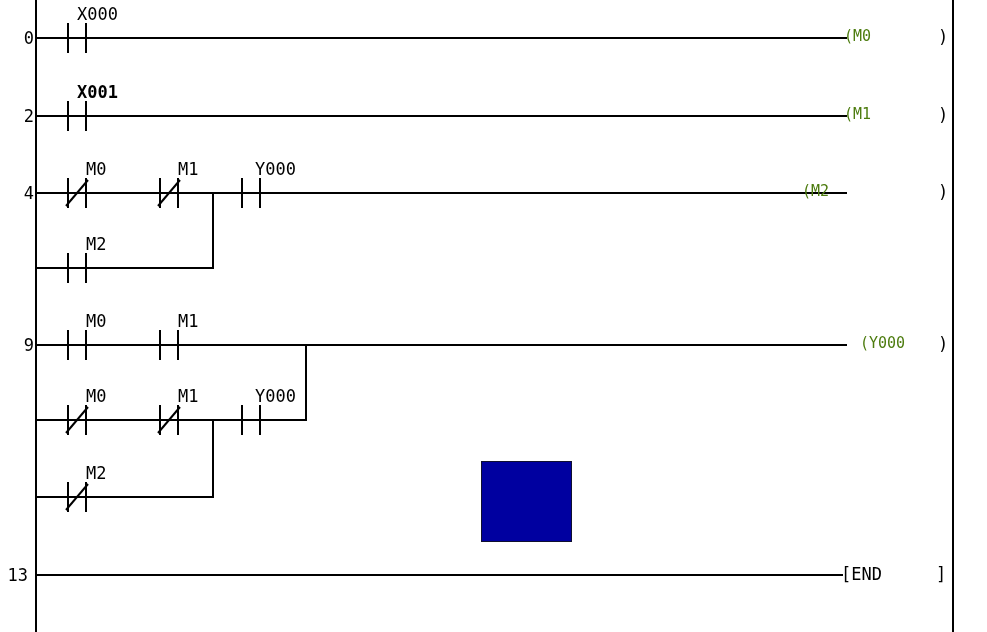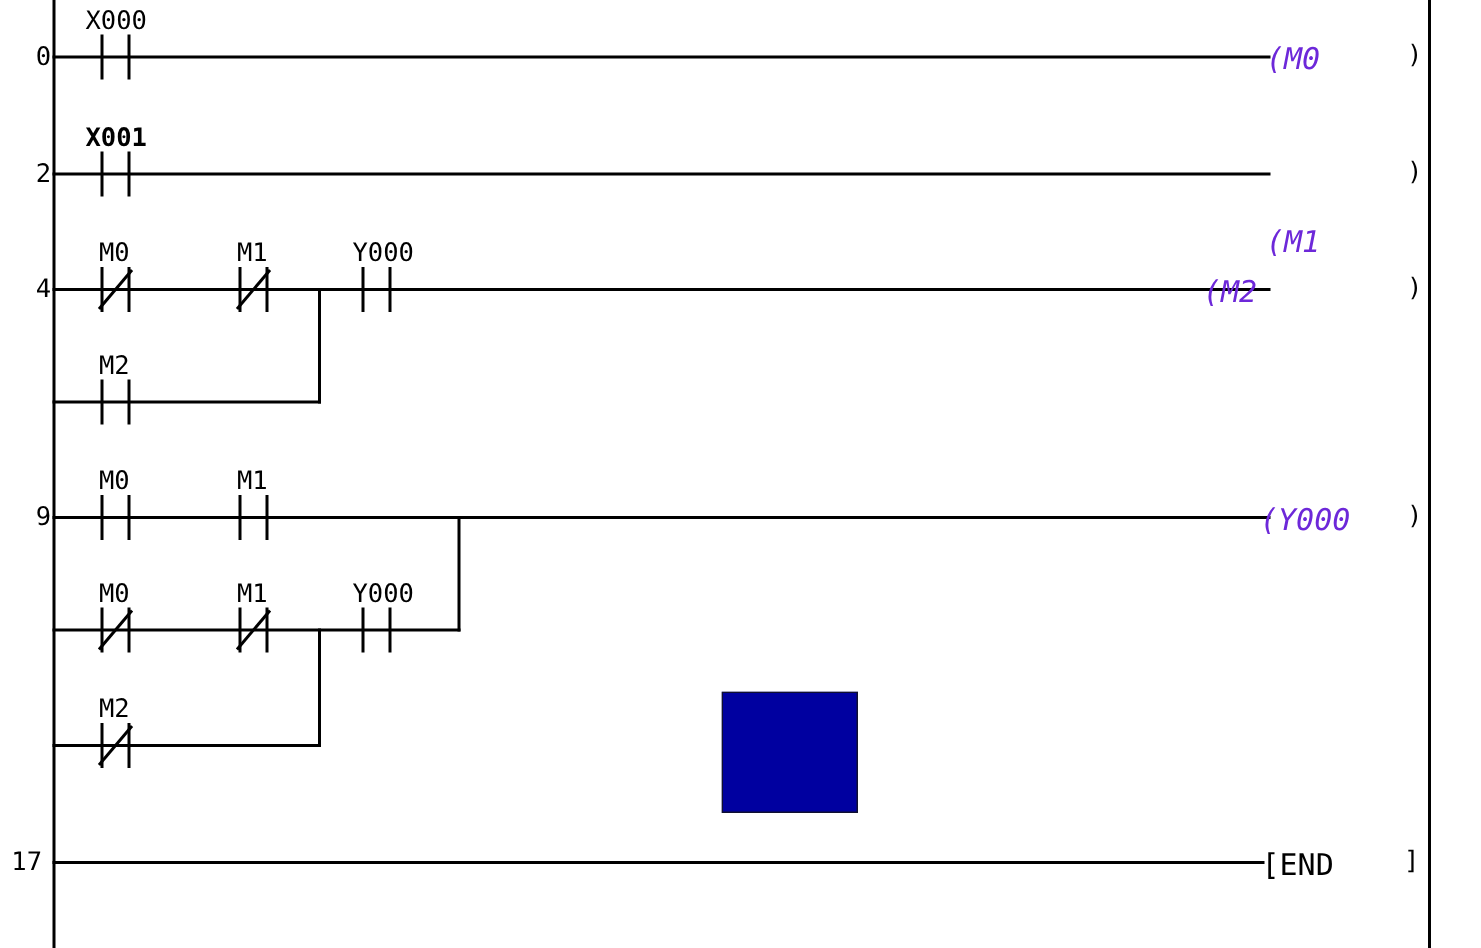--- a/index.html
+++ b/index.html
@@ -67,41 +67,41 @@
   }
   .contact .slash svg{display:block;}
   
   .dev-label{
     position:absolute;
     font-size:17px;
     color:#000000;
     line-height:1;
     white-space:nowrap;
     letter-spacing:0px;
+    margin-left:20px;
   }
   
   .coil{
     position:absolute;
-    font-size:20px;
-    color:#6d28d9;
+    font-size:15px;
+    color:#4d7c0f;
     line-height:1;
     white-space:nowrap;
     letter-spacing:0px;
-    font-style:italic;
   }
   .coil-close{
     position:absolute;
     font-size:17px;
     color:#000000;
     line-height:1;
   }
   
   .instr{
     position:absolute;
-    font-size:20px;
+    font-size:17px;
     color:#000000;
     line-height:1;
     white-space:nowrap;
   }
   .instr-close{
     position:absolute;
     font-size:17px;
     color:#000000;
     line-height:1;
   }
@@ -139,21 +139,21 @@
   <div class="step-num" style="left:8px; top:108px;">2</div>
 
   <div class="wire-h" style="left:35px; top:115px; width:812px;"></div>
 
   <div class="dev-label" style="left:57px; top:84px;font-weight:bold;">X001</div>
   <div class="contact" style="left:67px; top:101px;">
     <div class="bar left"></div>
     <div class="bar right"></div>
   </div>
 
-  <div class="coil" style="left:844px; top:107px;margin-top:44px;">(M1</div>
+  <div class="coil" style="left:844px; top:107px;">(M1</div>
   <div class="coil-close" style="left:938px; top:107px;">)</div>
 
   <div class="step-num" style="left:8px; top:185px;">4</div>
 
   <div class="wire-h" style="left:35px; top:192px; width:812px;"></div>
 
   <div class="wire-h" style="left:35px; top:267px; width:179px;"></div>
 
   <div class="wire-v" style="left:212px; top:192px; height:77px;"></div>
 
@@ -250,25 +250,25 @@
   <div class="contact" style="left:67px; top:482px;">
     <div class="bar left"></div>
     <div class="bar right"></div>
     <div class="slash">
       <svg width="26" height="34">
           <line x1="2" y1="30" x2="24" y2="4" stroke="#000" stroke-width="2"></line>
         </svg>
     </div>
   </div>
 
-  <div class="coil" style="left:840px; top:336px;">(Y000</div>
+  <div class="coil" style="left:860px; top:336px;">(Y000</div>
   <div class="coil-close" style="left:938px; top:336px;">)</div>
 
   <div id="cursor-block" style="left:481px; top:461px; width:91px; height:81px;"></div>
 
-  <div class="step-num" style="left:2px; top:567px;">17</div>
+  <div class="step-num" style="left:2px; top:567px;">13</div>
 
   <div class="wire-h" style="left:35px; top:574px; width:808px;"></div>
 
   <div class="instr" style="left:841px; top:566px;">[END</div>
   <div class="instr-close" style="left:936px; top:566px;">]</div>
 
 </div>
 
 </body></html>

